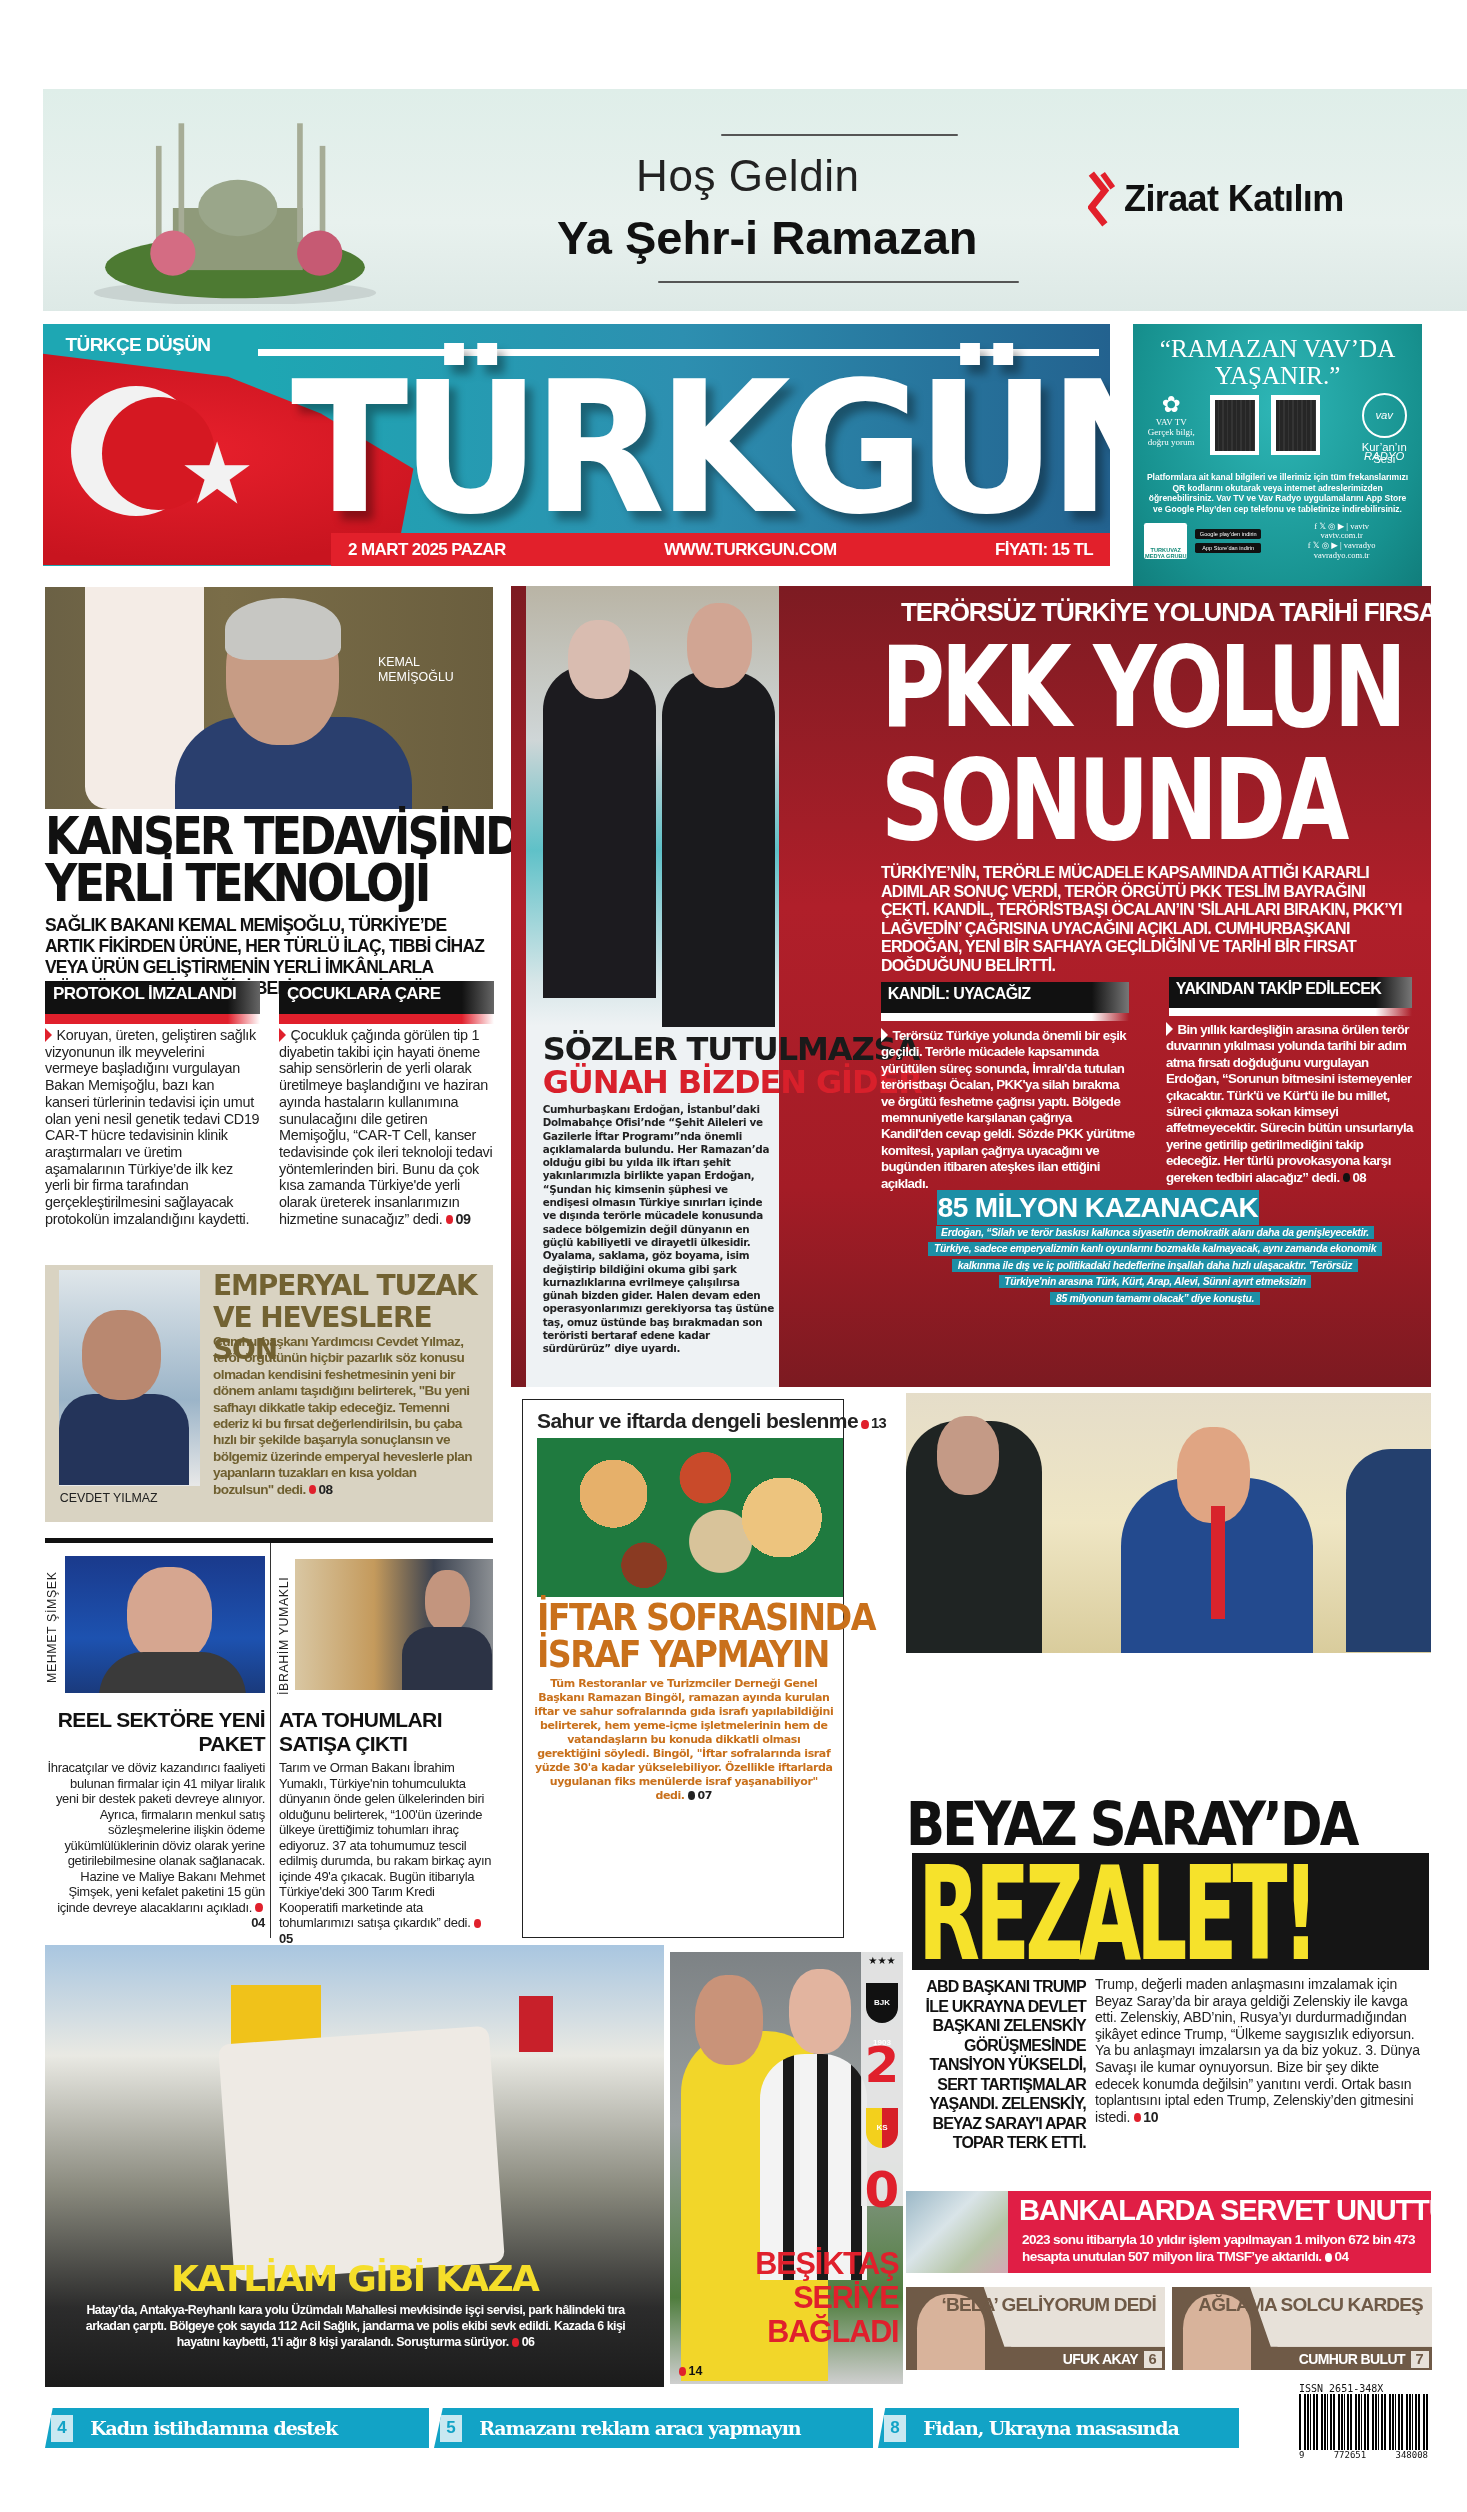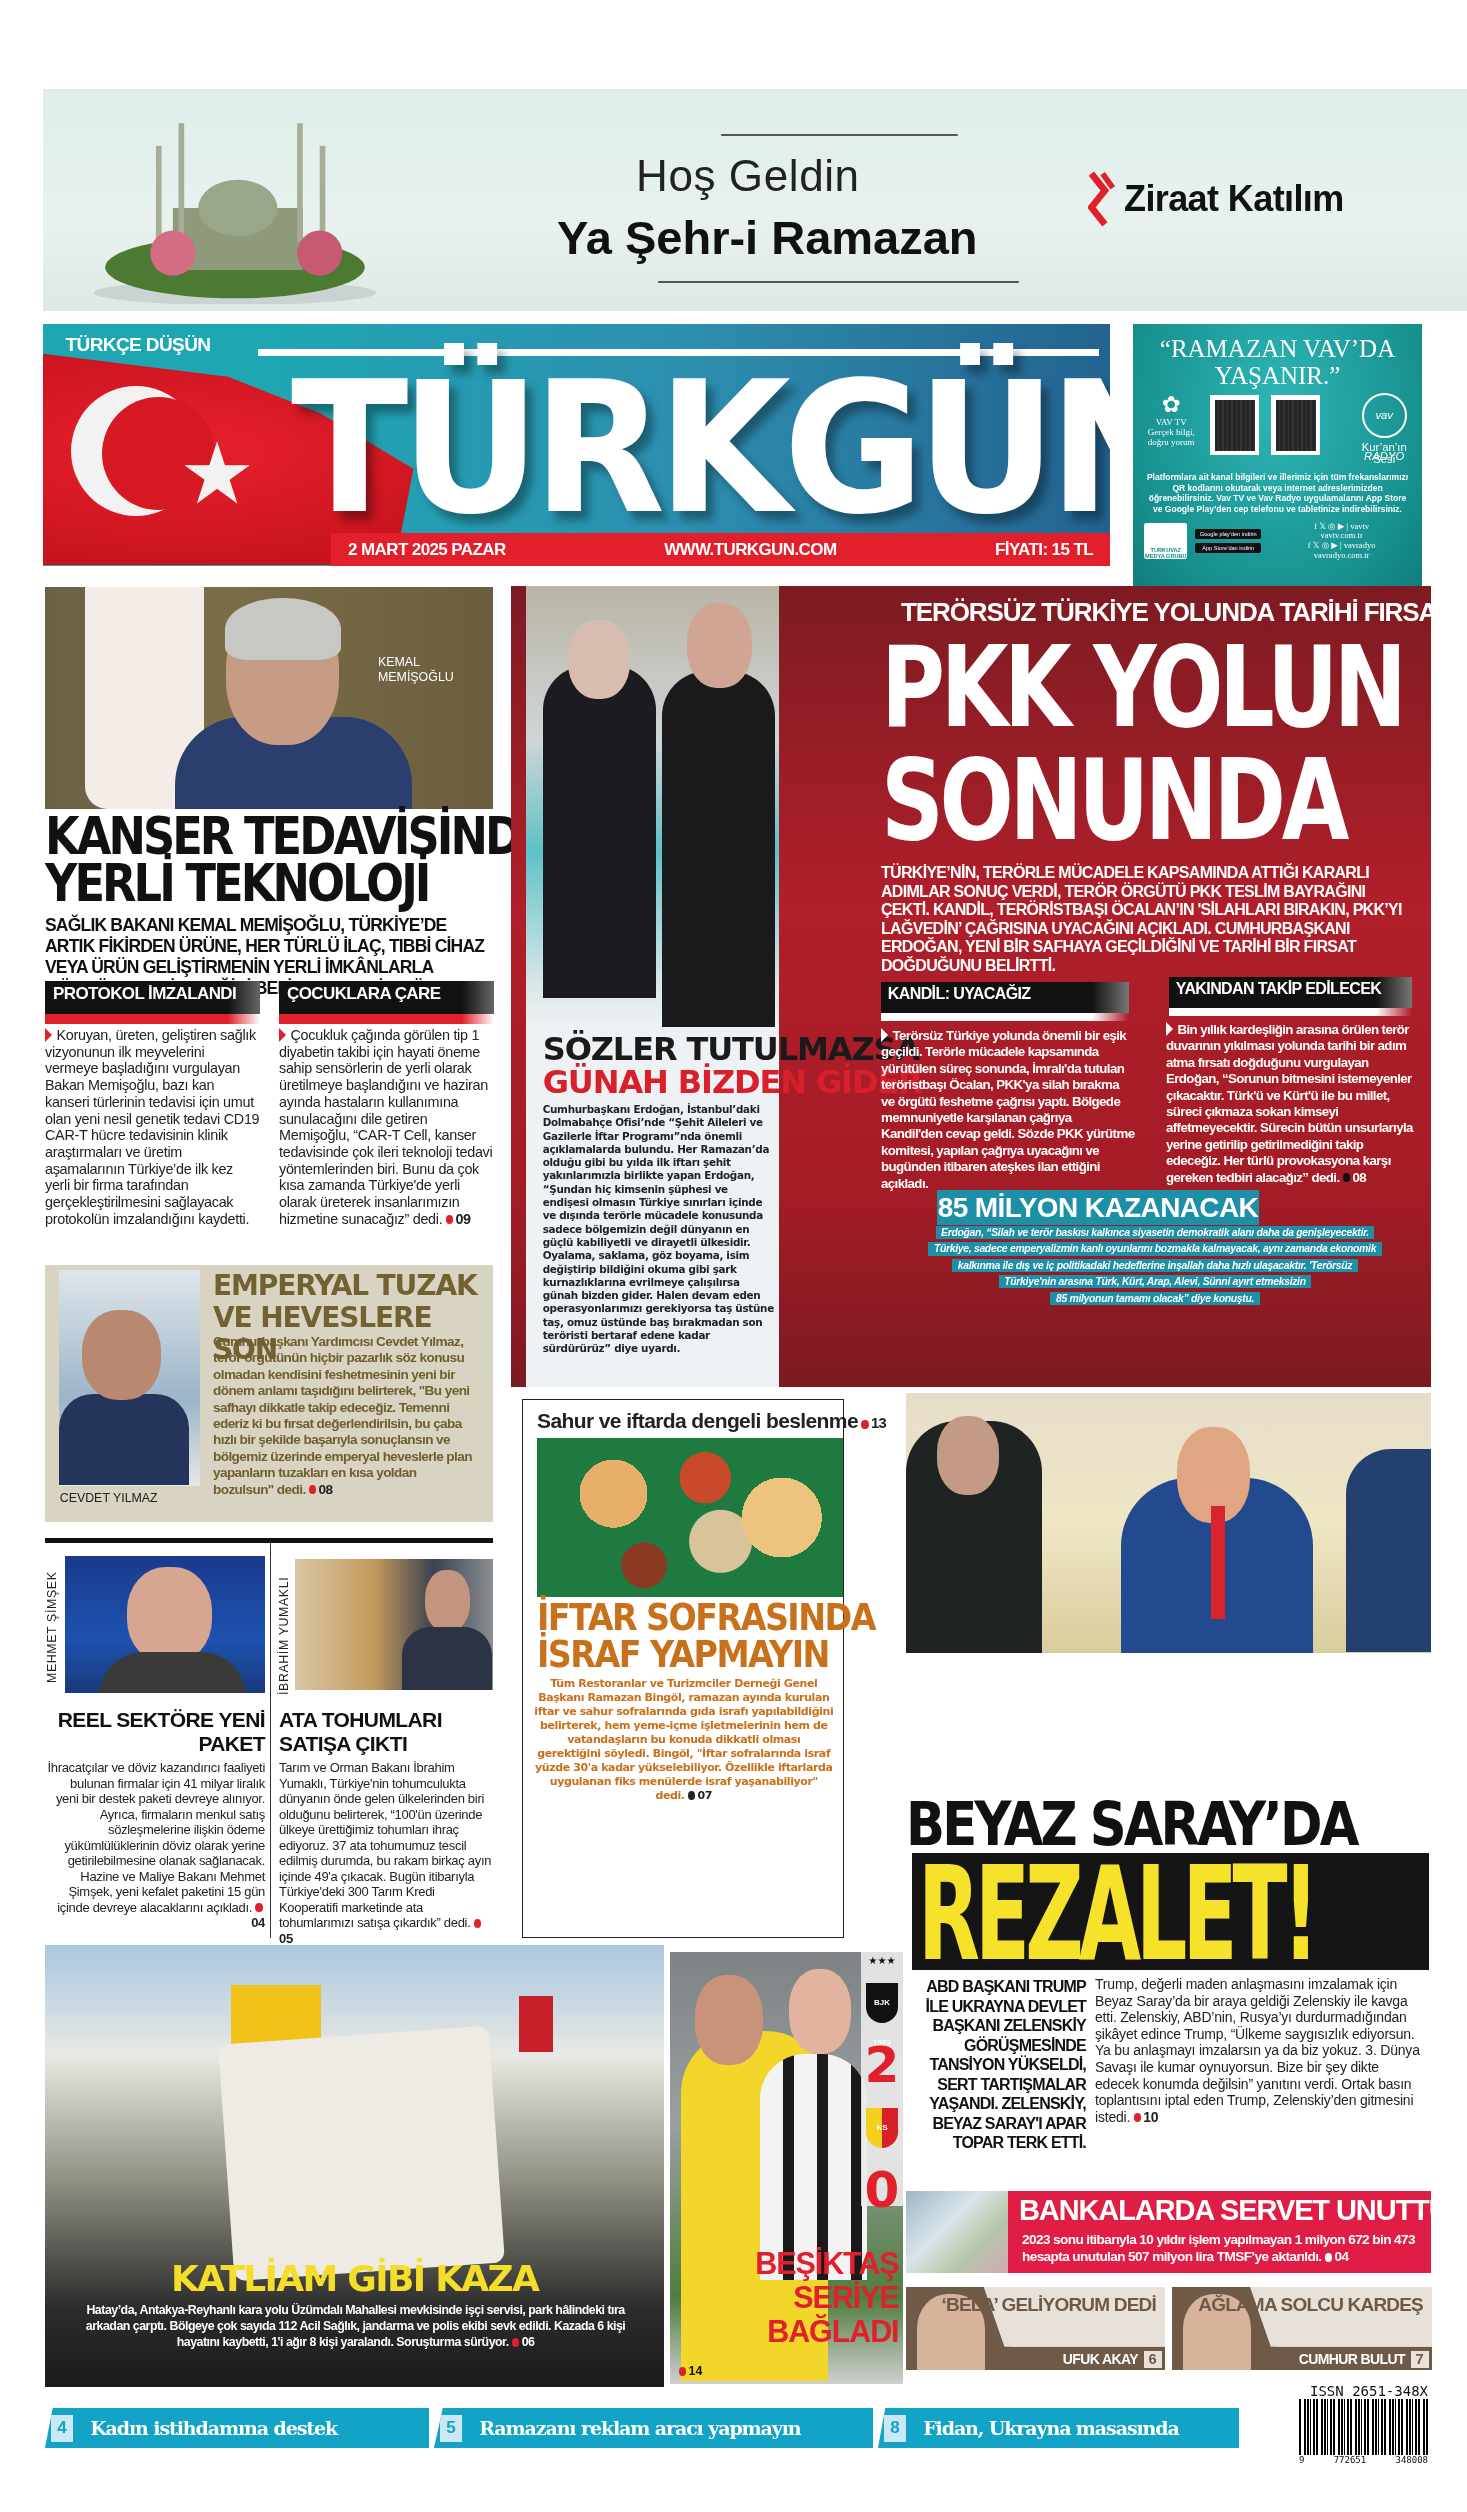--- a/index.html
+++ b/index.html
@@ -133,21 +133,21 @@
 #bjk .score .n{color:#e0202c;font-family:"DejaVu Sans",sans-serif;font-weight:900;font-size:50px;line-height:51px}
 #bjk .score .badge{width:32px;height:40px;margin:17px auto;background:#111;color:#fff;font-size:8px;font-weight:bold;line-height:40px;border-radius:0 0 16px 16px}
 #bjk .score .badge2{background:linear-gradient(90deg,#f3d01c 50%,#d72028 50%);color:#fff}
 #bjk .h{position:absolute;right:4.5px;top:294px;text-align:right;color:#e0202c;font-weight:bold;font-size:30.5px;line-height:34px;letter-spacing:-1.1px}
 #bjk .pgn{position:absolute;left:5.6px;bottom:5.6px;font-size:12.4px;font-weight:bold}
 
 .teaser{position:absolute;top:2408px;height:40px;background:#12a3c6;color:#fff;display:flex;align-items:center;clip-path:polygon(2% 0,100% 0,100% 100%,0 100%)}
 .teaser .num{height:27px;width:22.6px;margin-left:5.6px;background:#c9e8f1;color:#12a3c6;font-weight:bold;font-size:17px;display:flex;align-items:center;justify-content:center}
 .teaser .lbl{margin-left:17px;font-family:"DejaVu Serif",serif;font-weight:bold;font-size:19px;letter-spacing:-1.1px;white-space:nowrap}
 #barcode{left:1299px;top:2383px;width:129px;height:82px}
-#barcode .issn{font-family:"DejaVu Sans Mono",monospace;font-size:14px;text-align:right}
+#barcode .issn{font-family:"DejaVu Sans Mono",monospace;font-size:10px;text-align:left}
 #barcode .bars{height:56px;background:repeating-linear-gradient(90deg,#000 0 1.7px,#fff 1.7px 2.8px,#000 2.8px 3.4px,#fff 3.4px 5.1px,#000 5.1px 7.3px,#fff 7.3px 8.5px)}
 #barcode .nums{font-family:"DejaVu Sans Mono",monospace;font-size:9px;display:flex;justify-content:space-between}
 </style>
 </head>
 <body>
 
 <div id="ad" class="abs">
   <svg class="mosque" viewBox="0 0 520 340">
     <ellipse cx="260" cy="320" rx="250" ry="22" fill="#c9d3d1"></ellipse>
     <ellipse cx="260" cy="275" rx="230" ry="55" fill="#4d7a32"></ellipse>

